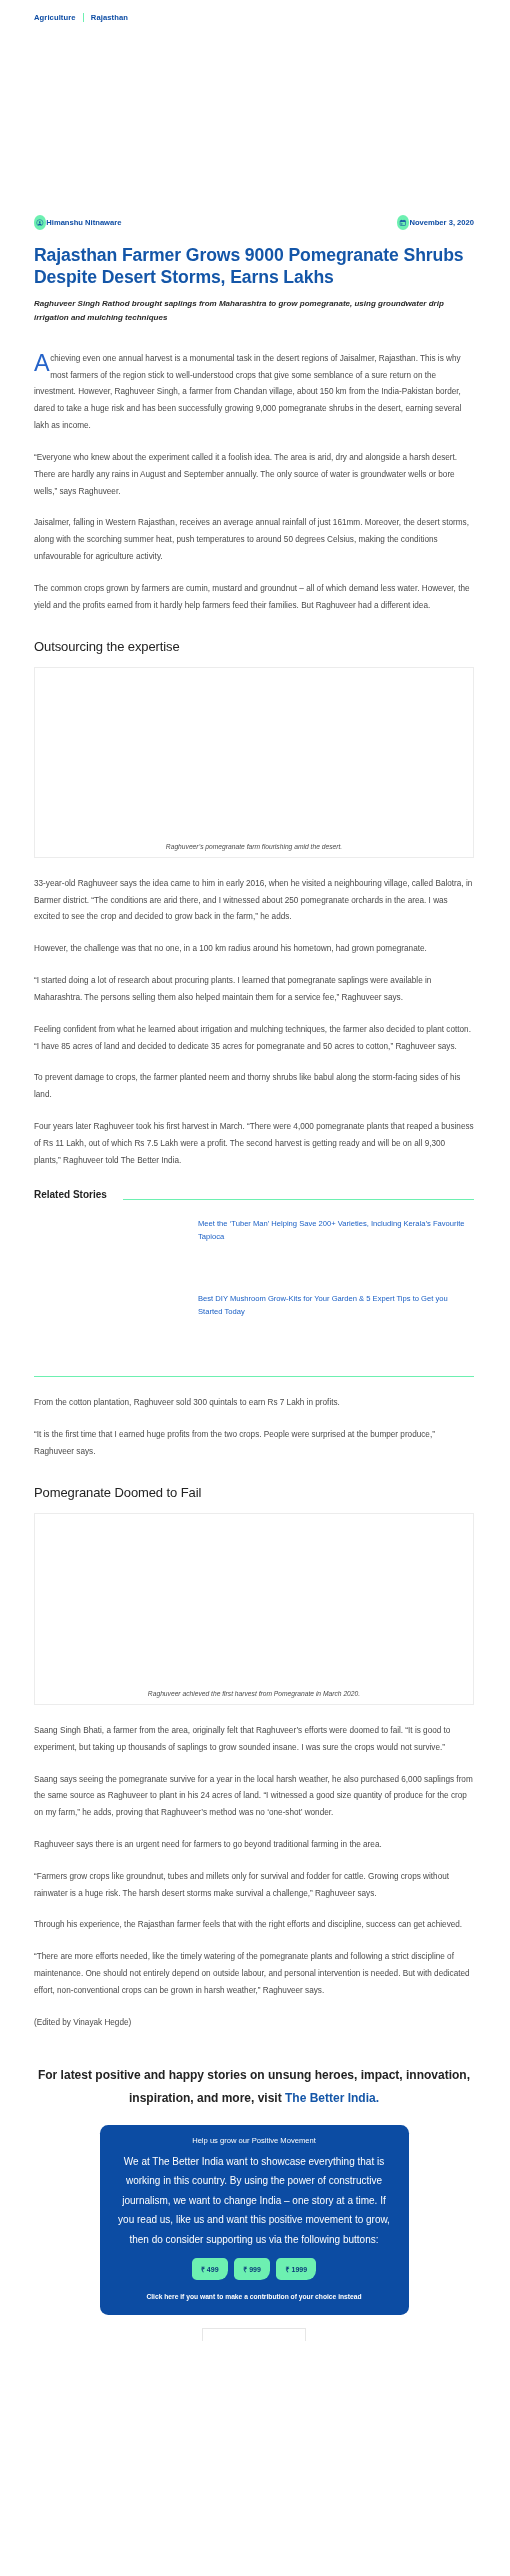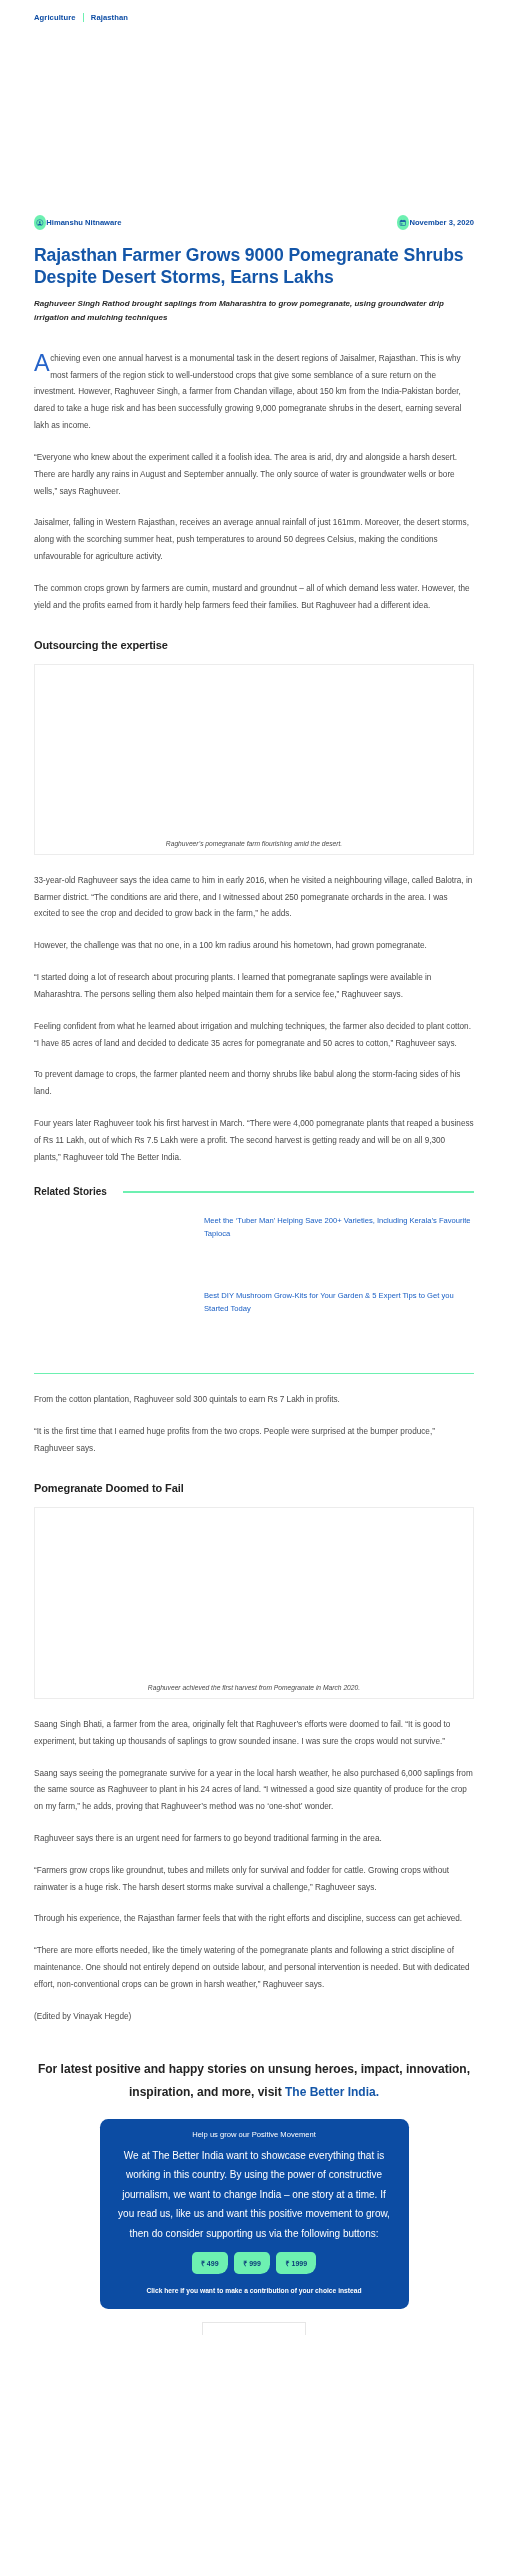--- a/index.html
+++ b/index.html
@@ -82,22 +82,22 @@
   .lead { margin-top: 26px !important; }
   .lead .dropcap {
     float: left;
     font-size: 23.4px;
     line-height: 20px;
     font-weight: normal;
     color: #2563c9;
     padding: 2.3px 0.6px 0 0;
   }
   h2.section-head {
-    font-size: 11px;
-    font-weight: bold;
+    font-size: 13px;
+    font-weight: normal;
     color: #232323;
     margin: 24.6px 0 13px 0;
     letter-spacing: -0.1px;
   }
 
   
   figure {
     margin: 0 0 17.6px 0;
     border: 0.6px solid #ececec;
     background: #fff;
@@ -112,38 +112,38 @@
   }
 
   
   .related {
     margin: 20px 0 17.6px 0;
     border-bottom: 1.8px solid #6df0b1;
     padding-bottom: 13px;
   }
   .related-head {
     display: flex;
-    align-items: center;
+    align-items: flex-end;
     gap: 16px;
     margin-bottom: 13px;
   }
   .related-head .rtitle {
     font-size: 10px;
     font-weight: bold;
     color: #232323;
     white-space: nowrap;
   }
   .related-head .rrule {
     flex: 1 1 auto;
     height: 1.8px;
     background: #6df0b1;
   }
   .related-item {
     display: flex;
-    gap: 24px;
+    gap: 18px;
     margin-bottom: 21px;
     min-height: 54px;
   }
   .related-thumb {
     flex: 0 0 146px;
     height: 54px;
     background: #ffffff;
   }
   .related-link {
     font-size: 7.6px;

